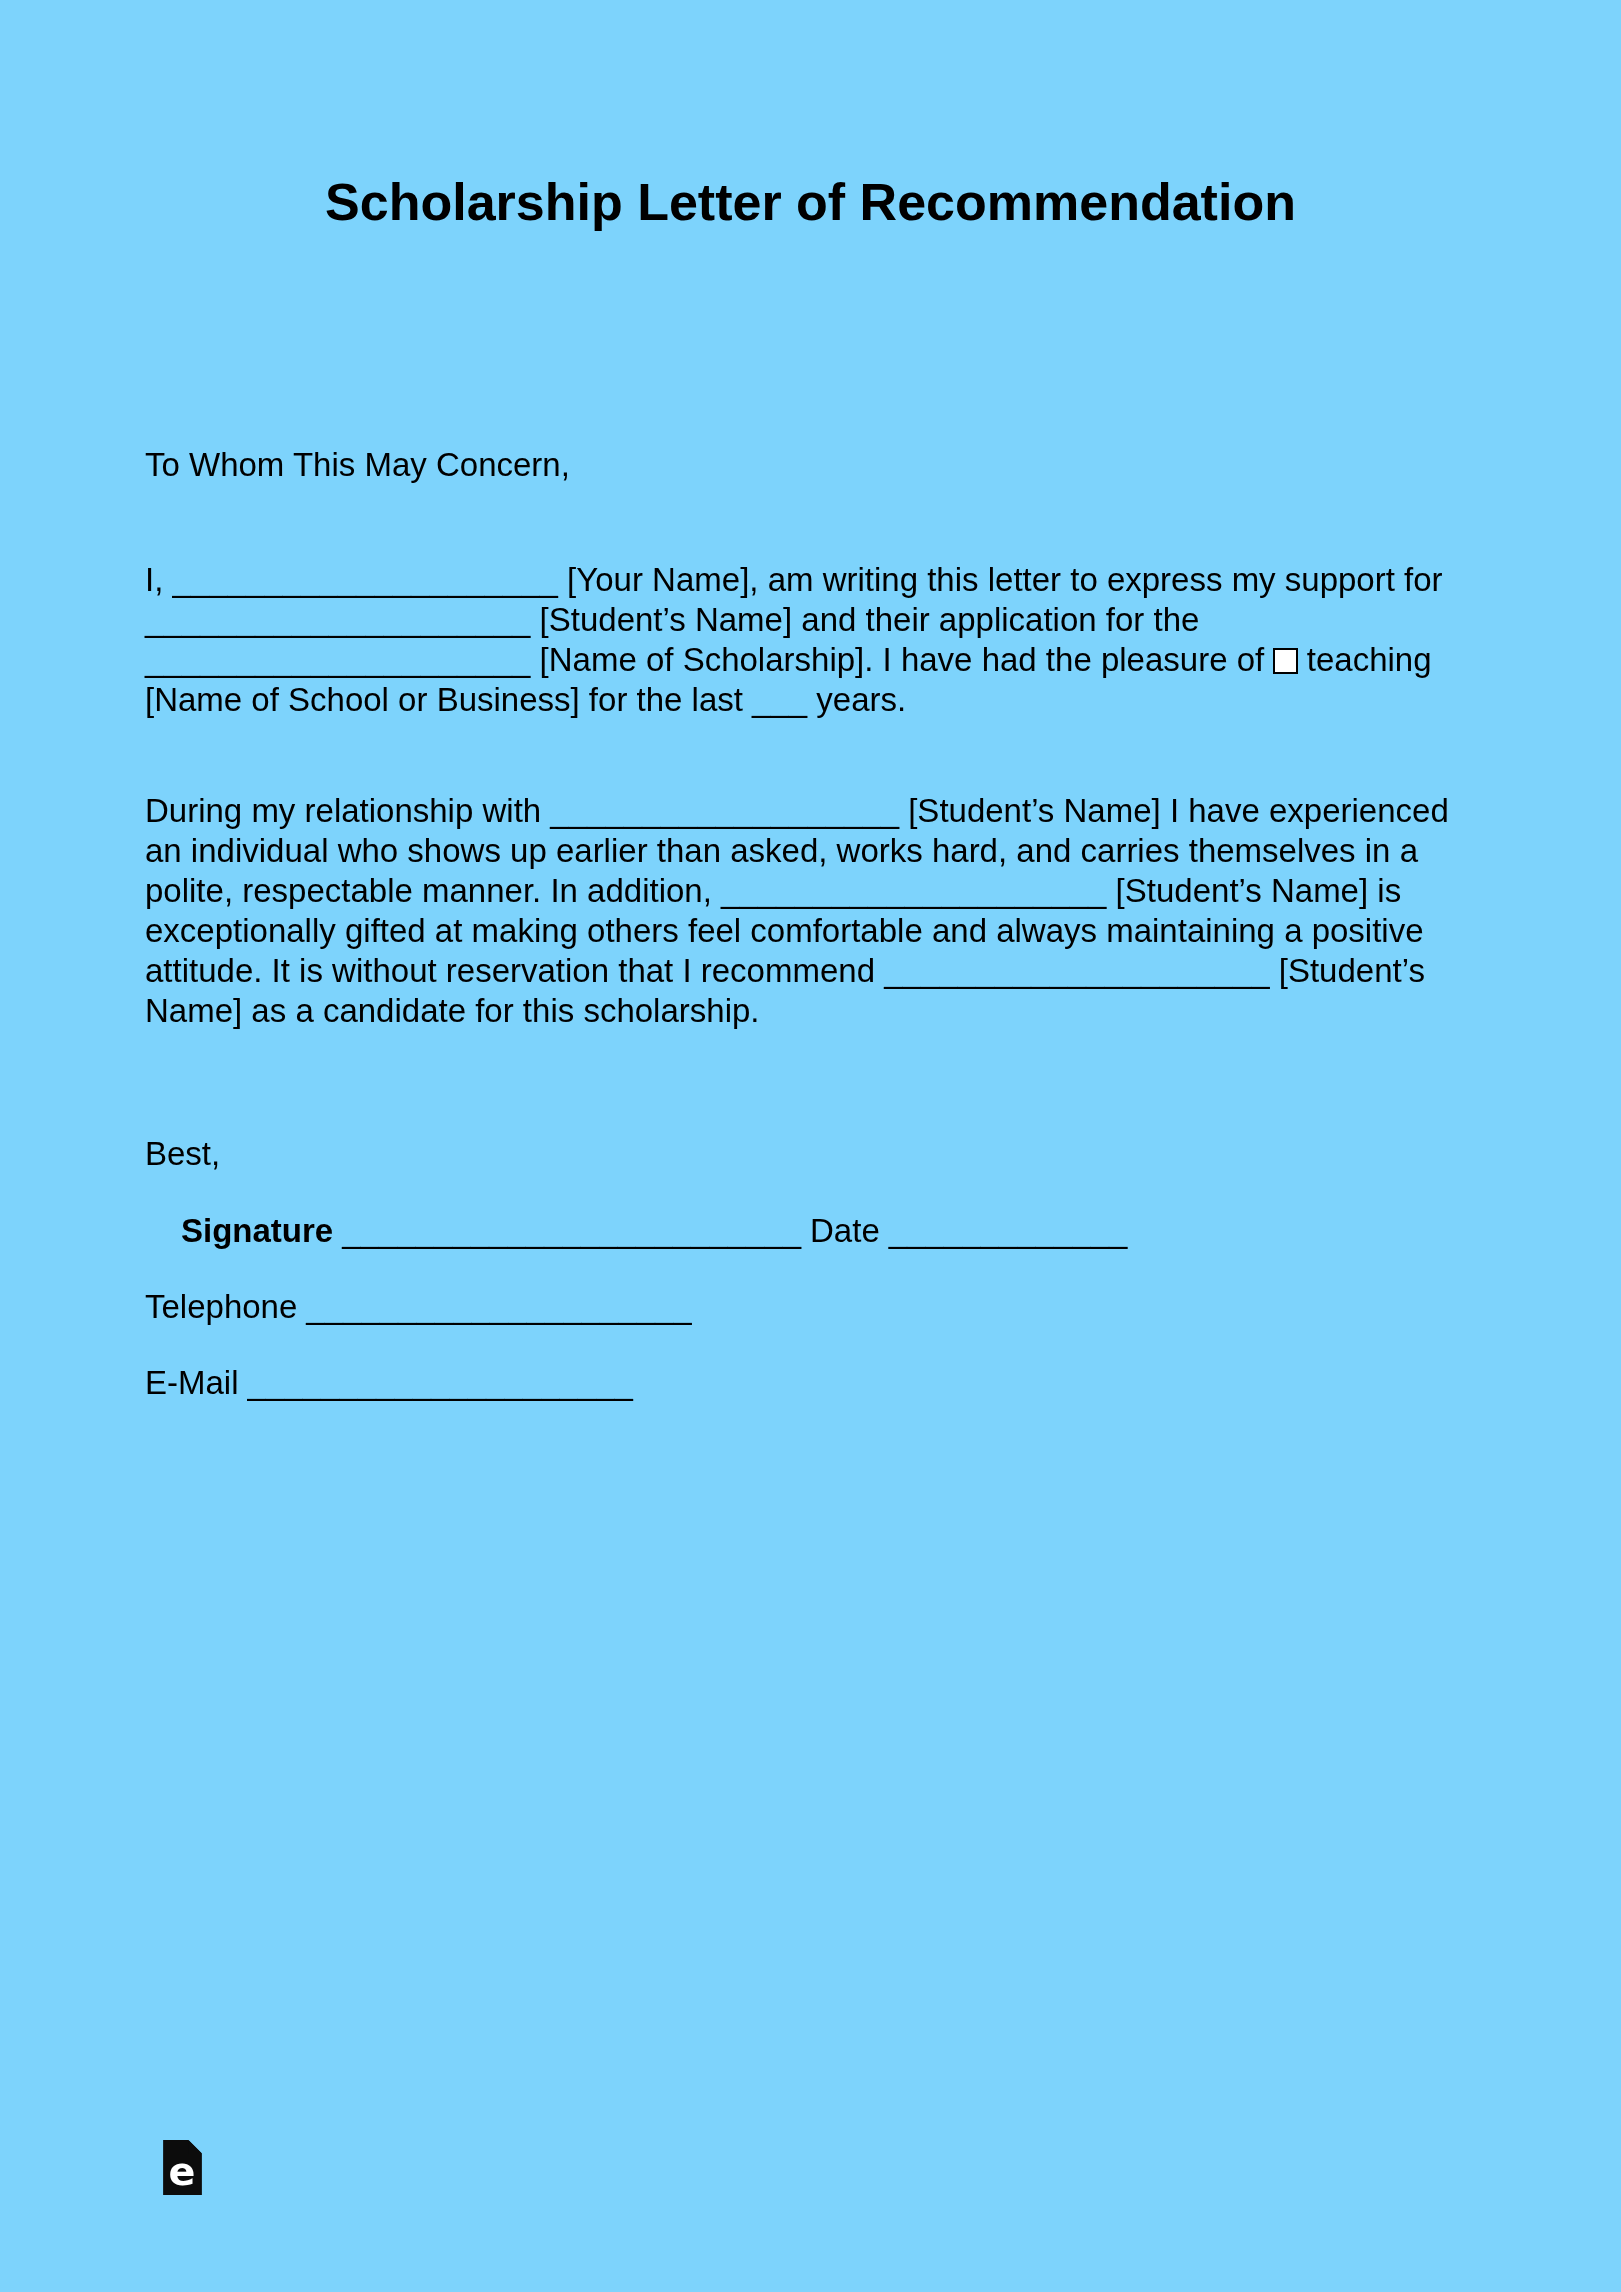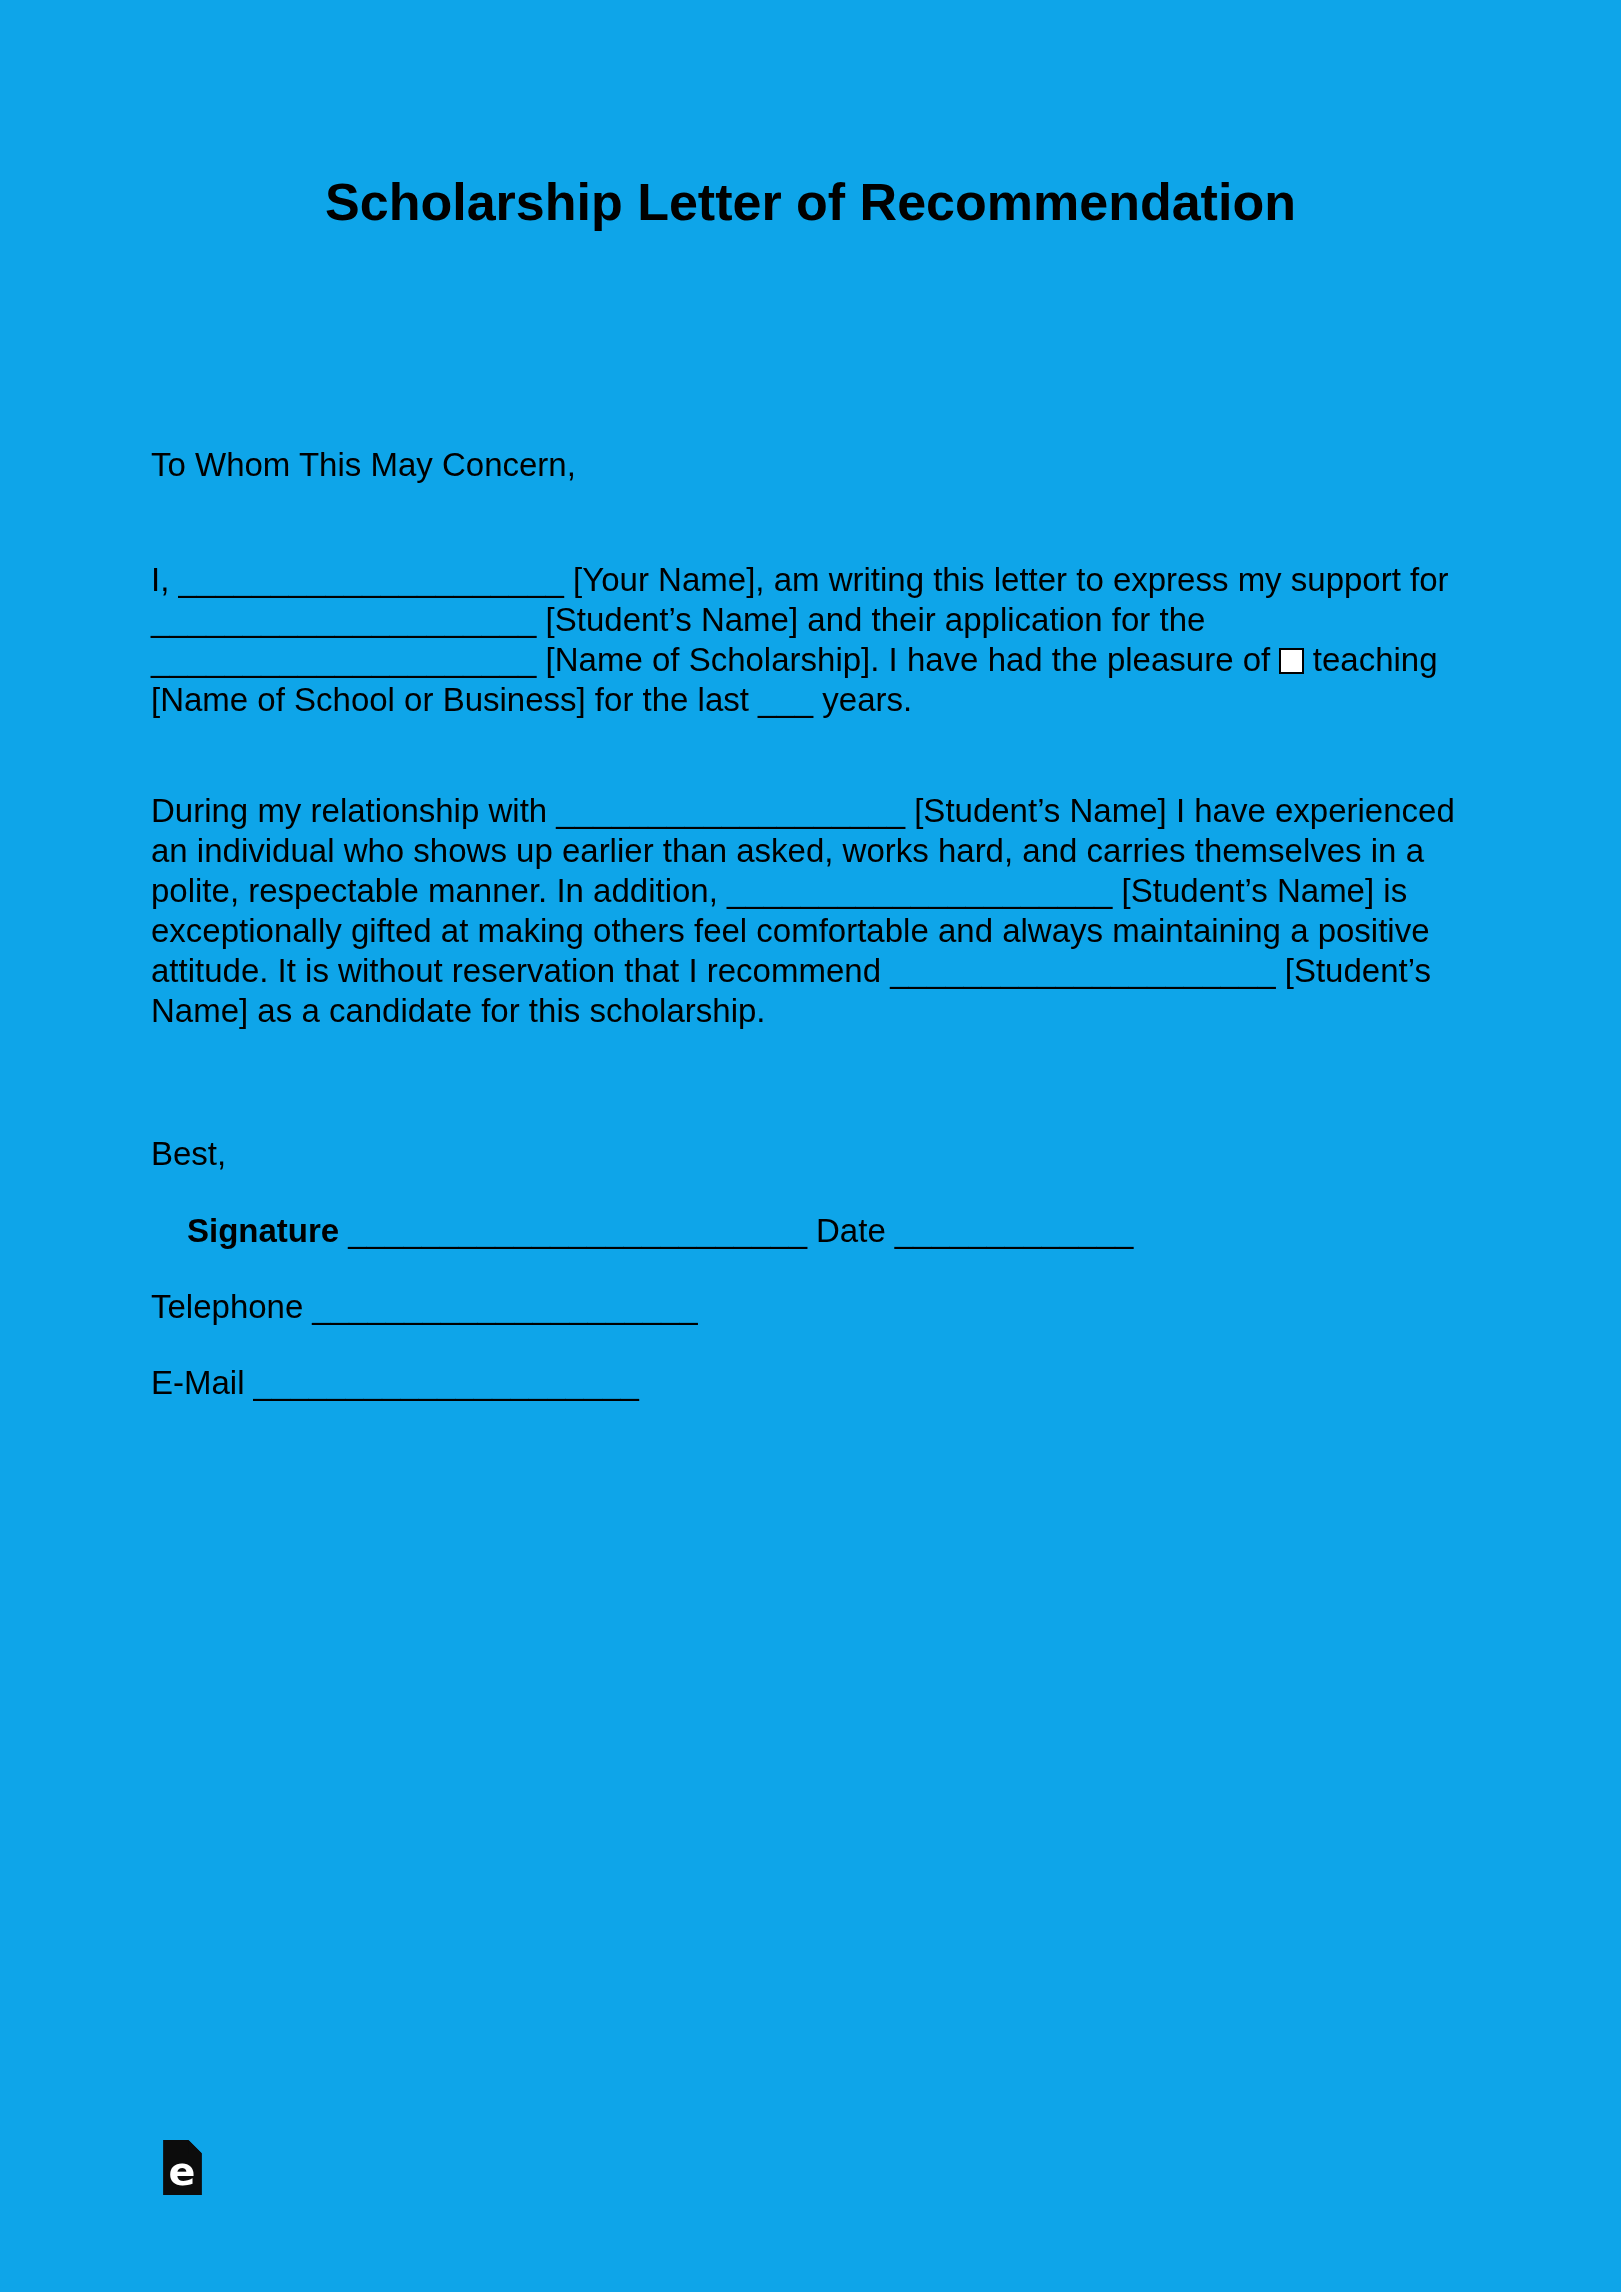--- a/index.html
+++ b/index.html
@@ -6,34 +6,34 @@
   html, body { background: #ffffff; }
   body {
     width: 1621px; height: 2293px;
     font-family: "Liberation Sans", sans-serif;
     color: #000000;
     position: relative;
     overflow: hidden;
   }
   .page {
     position: absolute; inset: 0;
-    background: #0ea5e9;
+    background: #7dd3fc;
   }
   .title {
     position: absolute;
     top: 171px; left: 0; right: 0;
     text-align: center;
     font-size: 52px;
     line-height: 63px;
     font-weight: bold;
     letter-spacing: 0;
   }
   .block {
     position: absolute;
-    left: 151px; right: 157px;
+    left: 145px; right: 157px;
     font-size: 33px;
     line-height: 40px;
     white-space: nowrap;
   }
   .line { white-space: nowrap; }
   .checkbox {
     display: inline-block;
     width: 20.6px; height: 21.5px;
     border: 2.7px solid #000;
     box-sizing: content-box;

